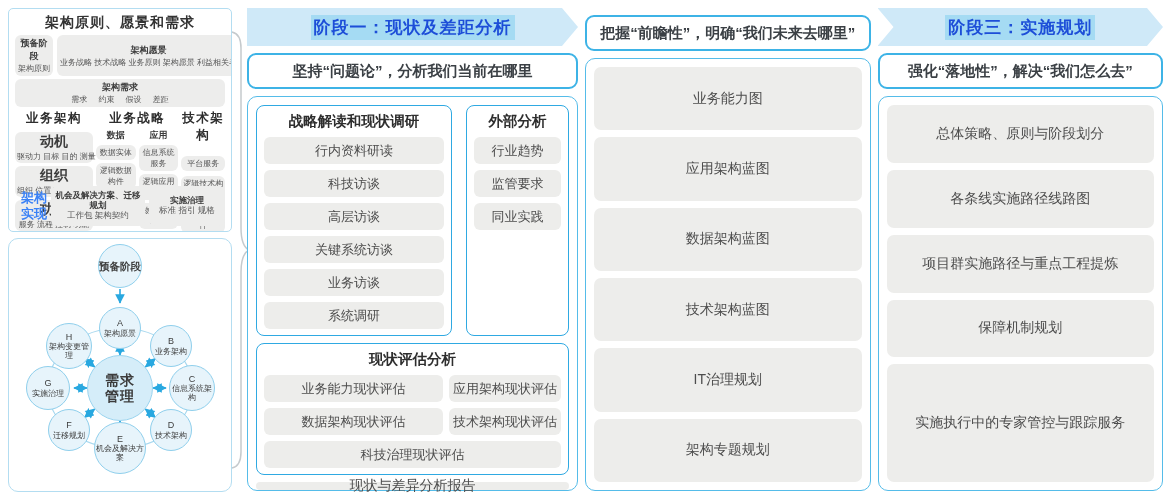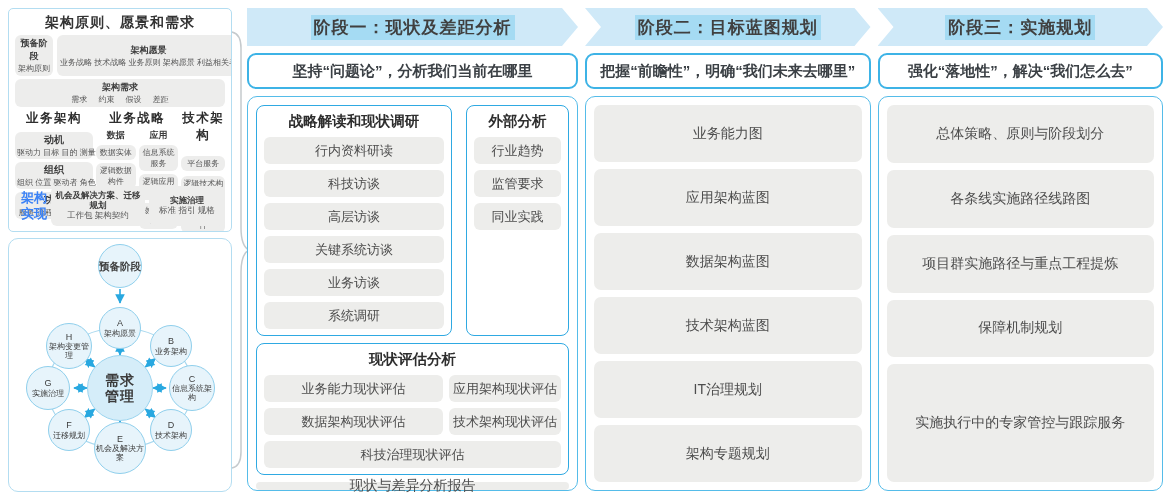--- a/index.html
+++ b/index.html
@@ -21,21 +21,21 @@
   .minibox .s { font-size:8px; color:#555; white-space:nowrap; overflow:hidden; }
   .prep-box { width:56px; }
   .vision-box { flex:1; }
   .req-box { width:100%; }
   .req-box .s { word-spacing:9px; }
 
   .mid3 { display:flex; gap:3px; flex:1; min-height:0; }
   .colhead { text-align:center; font-weight:bold; font-size:12.5px; color:#2e2e2e; letter-spacing:1.5px; margin-bottom:2px; }
   .bcol { width:78px; display:flex; flex-direction:column; gap:3px; }
   .bitem { padding:1px 2px; text-align:center; }
-  .bitem .t { font-weight:bold; font-size:10px; color:#3d3d3d; }
+  .bitem .t { font-weight:bold; font-size:14px; color:#3d3d3d; }
   .bitem .s { font-size:8px; color:#555; white-space:nowrap; }
   .icol { width:83px; display:flex; flex-direction:column; }
   .icol-grid { display:flex; gap:3px; flex:1; }
   .subcol { flex:1; display:flex; flex-direction:column; gap:3px; align-items:stretch; }
   .subhead { text-align:center; font-weight:bold; font-size:9px; color:#3d3d3d; }
   .chip { font-size:8px; color:#555; text-align:center; padding:2px 1px; display:flex; align-items:center; justify-content:center; }
   .tcol { width:44px; display:flex; flex-direction:column; gap:5px; }
   .tcol .chip { margin-top:0; }
   .tcol .spacer { height:13px; }
 
@@ -69,21 +69,21 @@
   .brace { position:absolute; left:228px; top:0; }
 
   
   .phases { position:absolute; left:247px; top:8px; width:916px; height:483px; display:flex; gap:7px; }
   .phase-col { display:flex; flex-direction:column; }
   .col1 { width:331px; } .col2 { flex:1; } .col3 { flex:1; }
 
   .banner { height:38px; background:#cfe9f8; display:flex; align-items:center; justify-content:center; flex:none; }
   .banner-first { clip-path:polygon(0 0, calc(100% - 16px) 0, 100% 50%, calc(100% - 16px) 100%, 0 100%); }
   .banner-mid { clip-path:polygon(0 0, calc(100% - 16px) 0, 100% 50%, calc(100% - 16px) 100%, 0 100%, 16px 50%); }
-  .banner span { font-weight:bold; font-size:17px; color:#404040; background:#a5dbf3; padding:1px 3px; letter-spacing:1px; }
+  .banner span { font-weight:bold; font-size:17px; color:#1d4ed8; background:#a5dbf3; padding:1px 3px; letter-spacing:1px; }
 
   .subtitle { height:36px; margin-top:7px; flex:none; background:#fff; border:2px solid #3db3e6; border-radius:9px;
     display:flex; align-items:center; justify-content:center; font-weight:bold; font-size:15px; color:#3b4045; }
 
   .content { flex:1; margin-top:7px; background:#fff; border:1.5px solid #55bce9; border-radius:10px;
     padding:8px; display:flex; flex-direction:column; gap:7px; min-height:0; }
 
   .bluebox { border:1.5px solid #2fa9e2; border-radius:8px; background:#fff; padding:6px 7px;
     display:flex; flex-direction:column; gap:6px; }
   .bluebox .bb-title { text-align:center; font-weight:bold; font-size:14.5px; color:#2e2e2e; }
@@ -283,23 +283,20 @@
             <div class="pill">技术架构现状评估</div>
             <div class="pill span2">科技治理现状评估</div>
           </div>
         </div>
 
         <div class="bigpill report">现状与差异分析报告</div>
       </div>
     </div>
 
     <div class="phase-col col2">
-      <div class="banner banner-mid">
-        <span>阶段二：目标蓝图规划</span>
-      </div>
       <div class="subtitle">把握“前瞻性”，明确“我们未来去哪里”</div>
       <div class="content">
         <div class="bigpill f1">业务能力图</div>
         <div class="bigpill f1">应用架构蓝图</div>
         <div class="bigpill f1">数据架构蓝图</div>
         <div class="bigpill f1">技术架构蓝图</div>
         <div class="bigpill f1">IT治理规划</div>
         <div class="bigpill f1">架构专题规划</div>
       </div>
     </div>

